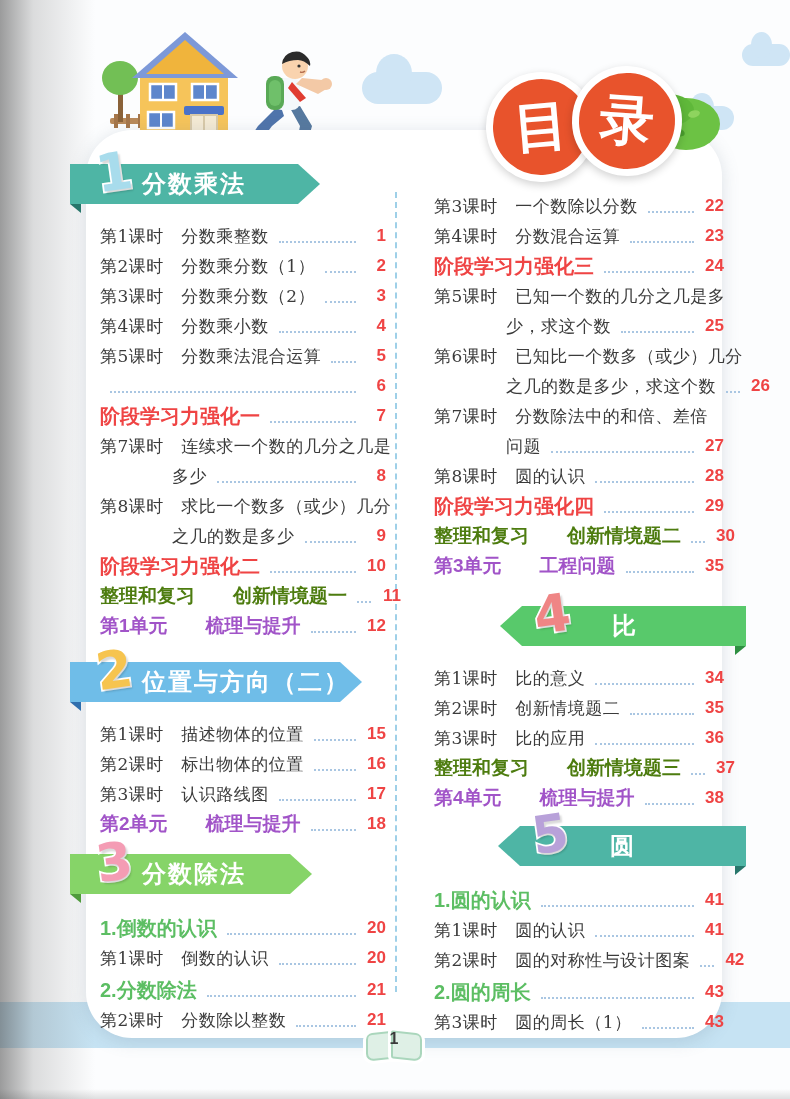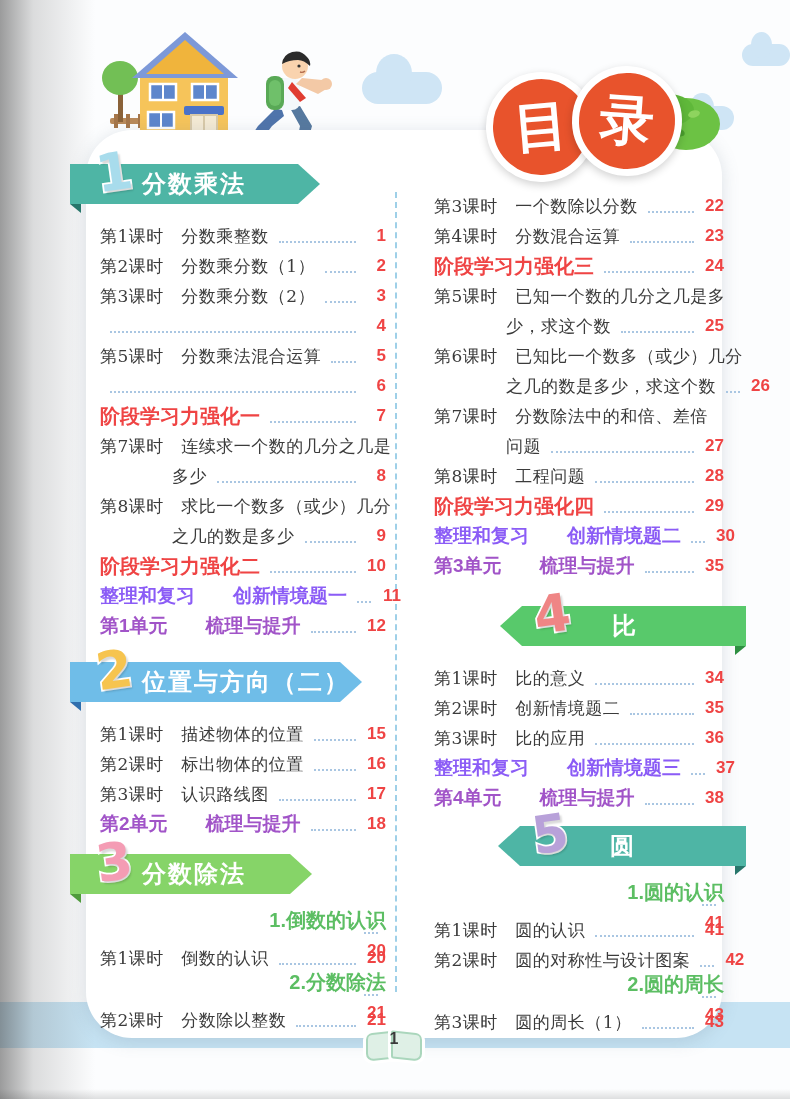--- a/index.html
+++ b/index.html
@@ -58,24 +58,24 @@
   
   .row{display:flex;align-items:flex-end;height:30px;padding-left:6px;}
   .row .lbl{font-family:"DejaVu Serif","Liberation Serif",serif;font-size:17px;color:#3b3b3b;
         letter-spacing:.5px;white-space:nowrap;line-height:24px;}
   .row .leader{flex:1;border-bottom:2px dotted #a9c6e2;margin:0 8px 5px 10px;min-width:14px;}
   .row .pg{font-size:17px;font-weight:bold;color:#ef4444;line-height:24px;min-width:22px;text-align:right;}
   .row.cont .lbl{padding-left:72px;}
   .row.s-blue .lbl,.row.s-orange .lbl,.row.s-purple .lbl,.row.s-green .lbl{
         font-family:"Liberation Sans","DejaVu Sans",sans-serif;font-weight:bold;letter-spacing:0;}
   .row.s-blue   .lbl{color:#ef4444;font-size:20px;}
-  .row.s-orange .lbl{color:#8b5cf6;font-size:19px;}
+  .row.s-orange .lbl{color:#4d7c0f;font-size:19px;}
   .row.s-purple .lbl{color:#a154c8;font-size:19px;}
   .row.s-green  .lbl{color:#5cbe63;font-size:20px;}
-  .row.s-green{height:32px;flex-direction:column;}
+  .row.s-green{height:32px;}
   
   .bookicon{position:absolute;left:366px;top:1028px;width:56px;height:32px;}
   .bookicon .lp,.bookicon .rp{position:absolute;top:4px;width:27px;height:24px;background:#dff0e6;
         border:2px solid #aad6bc;box-shadow:0 0 0 3px #fff;}
   .bookicon .lp{left:0;border-radius:6px 2px 2px 8px;transform:skewY(-6deg);}
   .bookicon .rp{right:0;border-radius:2px 6px 8px 2px;transform:skewY(6deg);}
   .bookicon .num{position:absolute;left:0;top:2px;width:100%;text-align:center;
         font-size:16px;font-weight:bold;color:#3a3a3a;z-index:2;}
 </style>
 </head>
@@ -173,20 +173,21 @@
         <span class="lbl">第2课时　分数乘分数（1）</span>
         <span class="leader"></span>
         <span class="pg">2</span>
       </div>
       <div class="row s-normal">
         <span class="lbl">第3课时　分数乘分数（2）</span>
         <span class="leader"></span>
         <span class="pg">3</span>
       </div>
       <div class="row s-normal">
+        <span class="lbl">第4课时　分数乘小数</span>
         <span class="leader"></span>
         <span class="pg">4</span>
       </div>
       <div class="row s-normal">
         <span class="lbl">第5课时　分数乘法混合运算</span>
         <span class="leader"></span>
         <span class="pg">5</span>
       </div>
       <div class="row s-normal">
         <span class="leader"></span>
@@ -317,36 +318,36 @@
       </div>
       <div class="row s-normal nolead">
         <span class="lbl">第7课时　分数除法中的和倍、差倍</span>
       </div>
       <div class="row s-normal cont">
         <span class="lbl">问题</span>
         <span class="leader"></span>
         <span class="pg">27</span>
       </div>
       <div class="row s-normal">
-        <span class="lbl">第8课时　工程问题</span>
+        <span class="lbl">第8课时　圆的认识</span>
         <span class="leader"></span>
         <span class="pg">28</span>
       </div>
       <div class="row s-blue">
         <span class="lbl">阶段学习力强化四</span>
         <span class="leader"></span>
         <span class="pg">29</span>
       </div>
       <div class="row s-orange">
         <span class="lbl">整理和复习　　创新情境题二</span>
         <span class="leader"></span>
         <span class="pg">30</span>
       </div>
       <div class="row s-purple">
-        <span class="lbl">第3单元　　梳理与提升</span>
+        <span class="lbl">第3单元　　工程问题</span>
         <span class="leader"></span>
         <span class="pg">35</span>
       </div>
       <div class="banner dir-left" style="--c: #58c96b; --f: #2e8f41; --m: #ef8585; width: 246px; margin-left: 72px; margin-top: 28px; margin-bottom: 14px;">
         <div class="shape">
           <span class="title">比</span>
         </div>
         <span class="mascot">4</span>
         <span class="fold"></span>
       </div>

